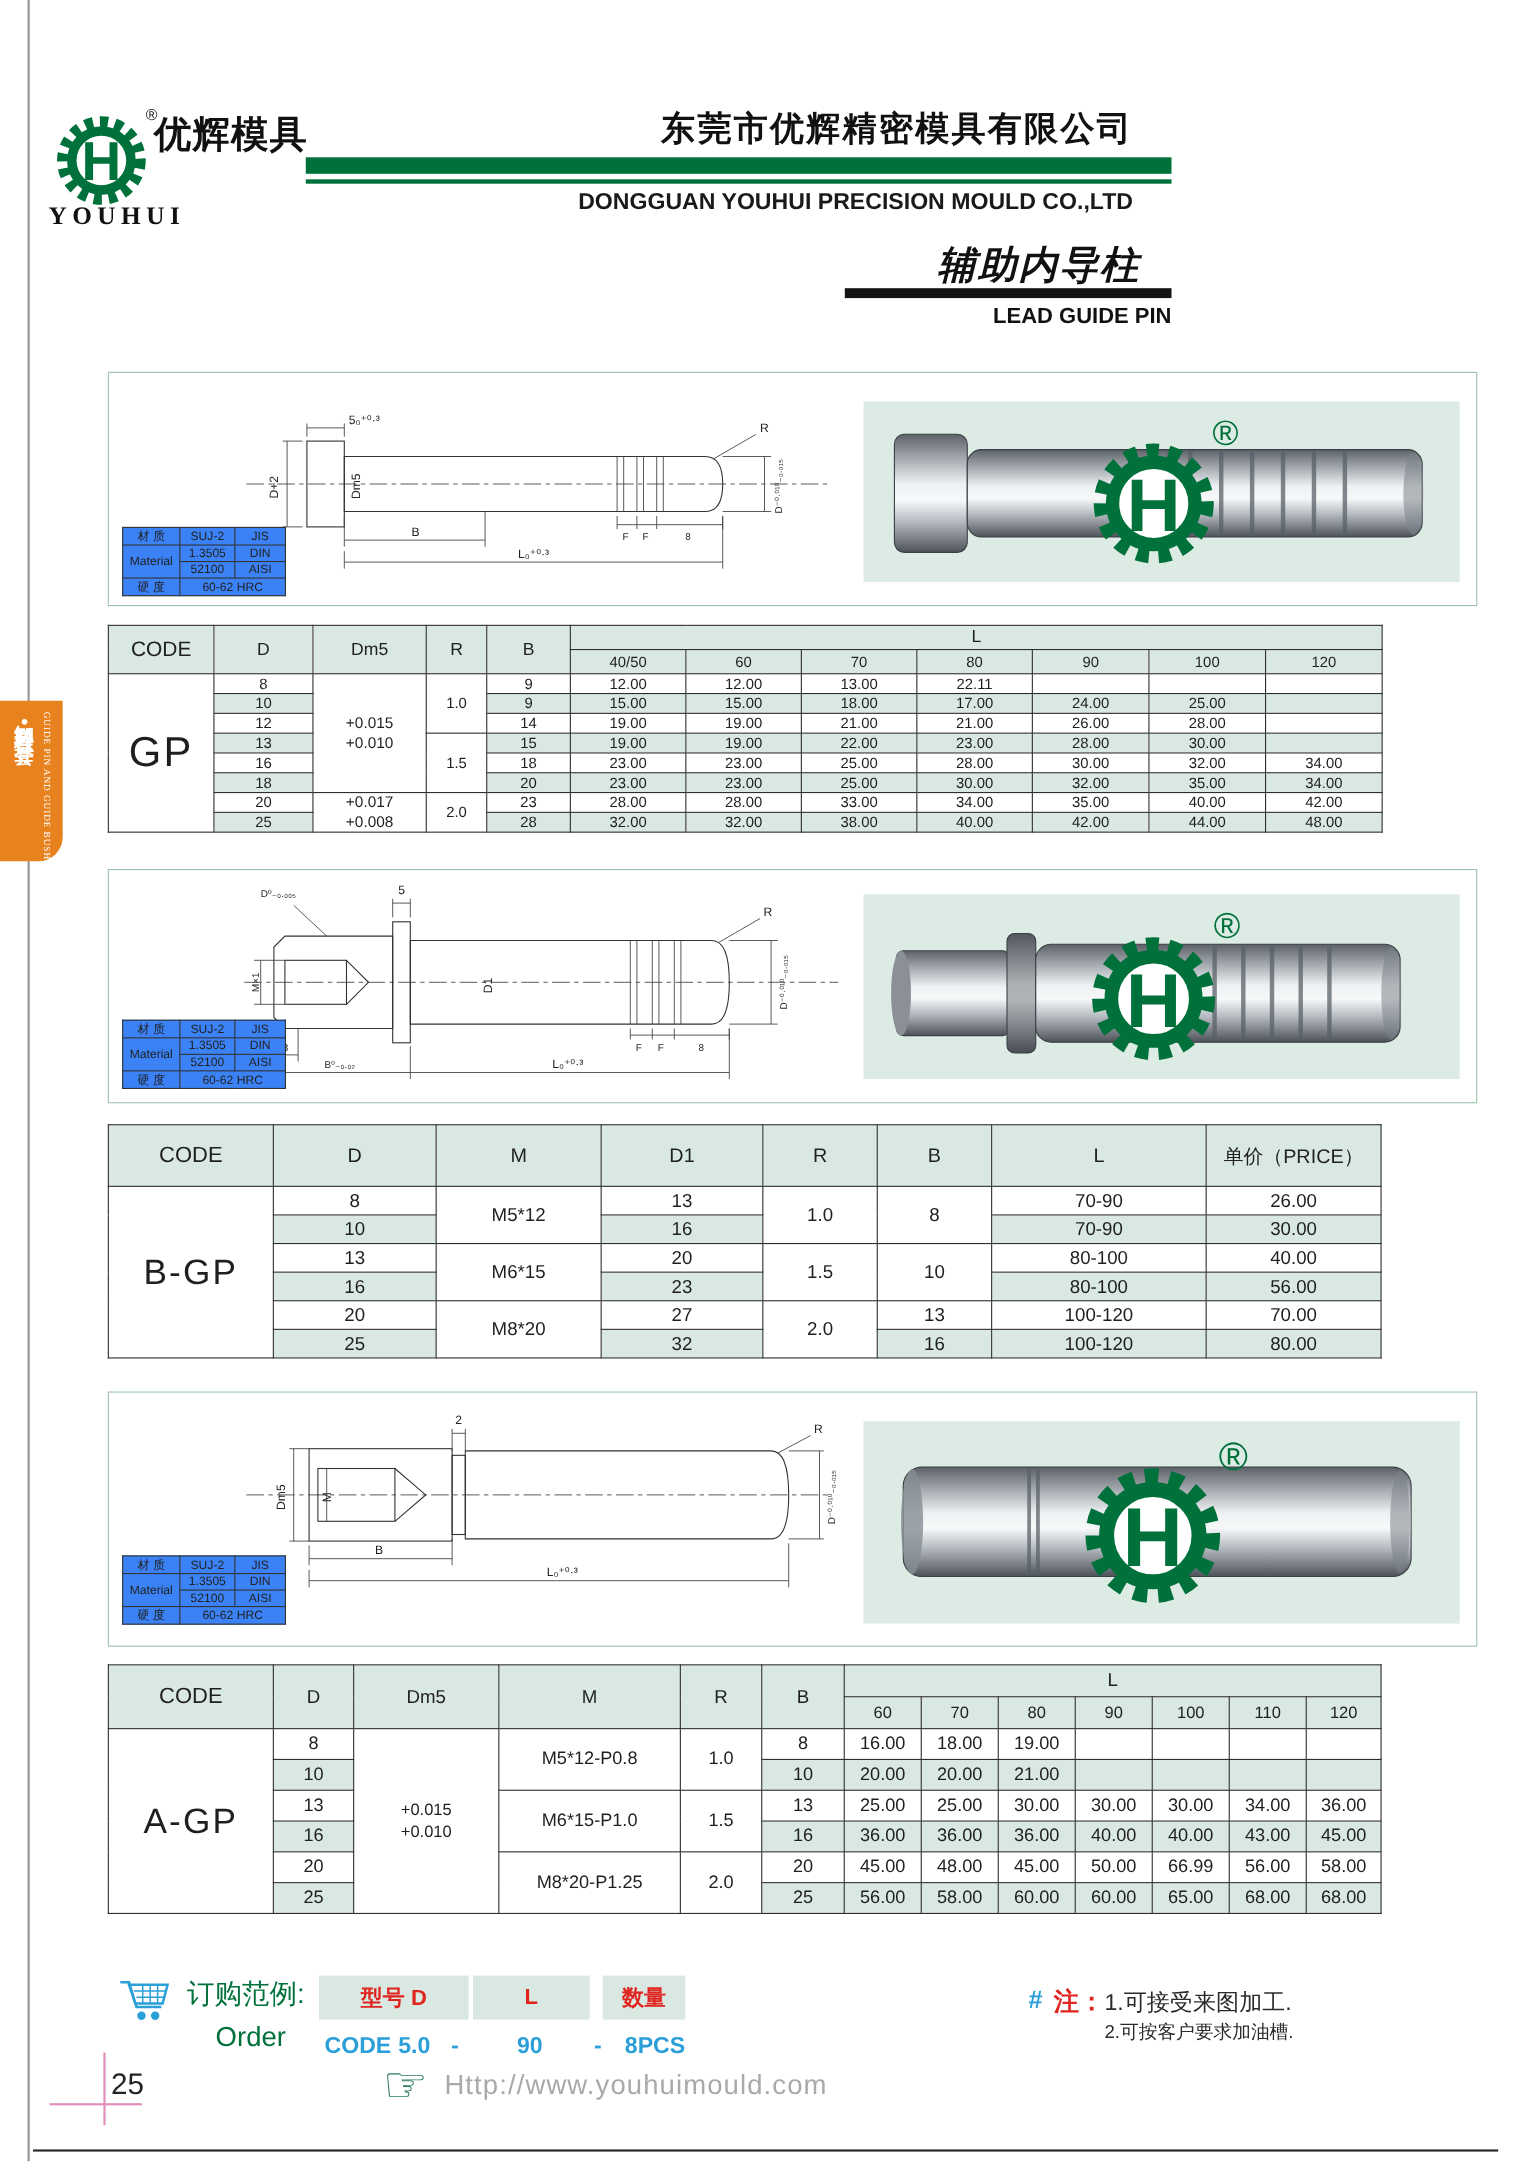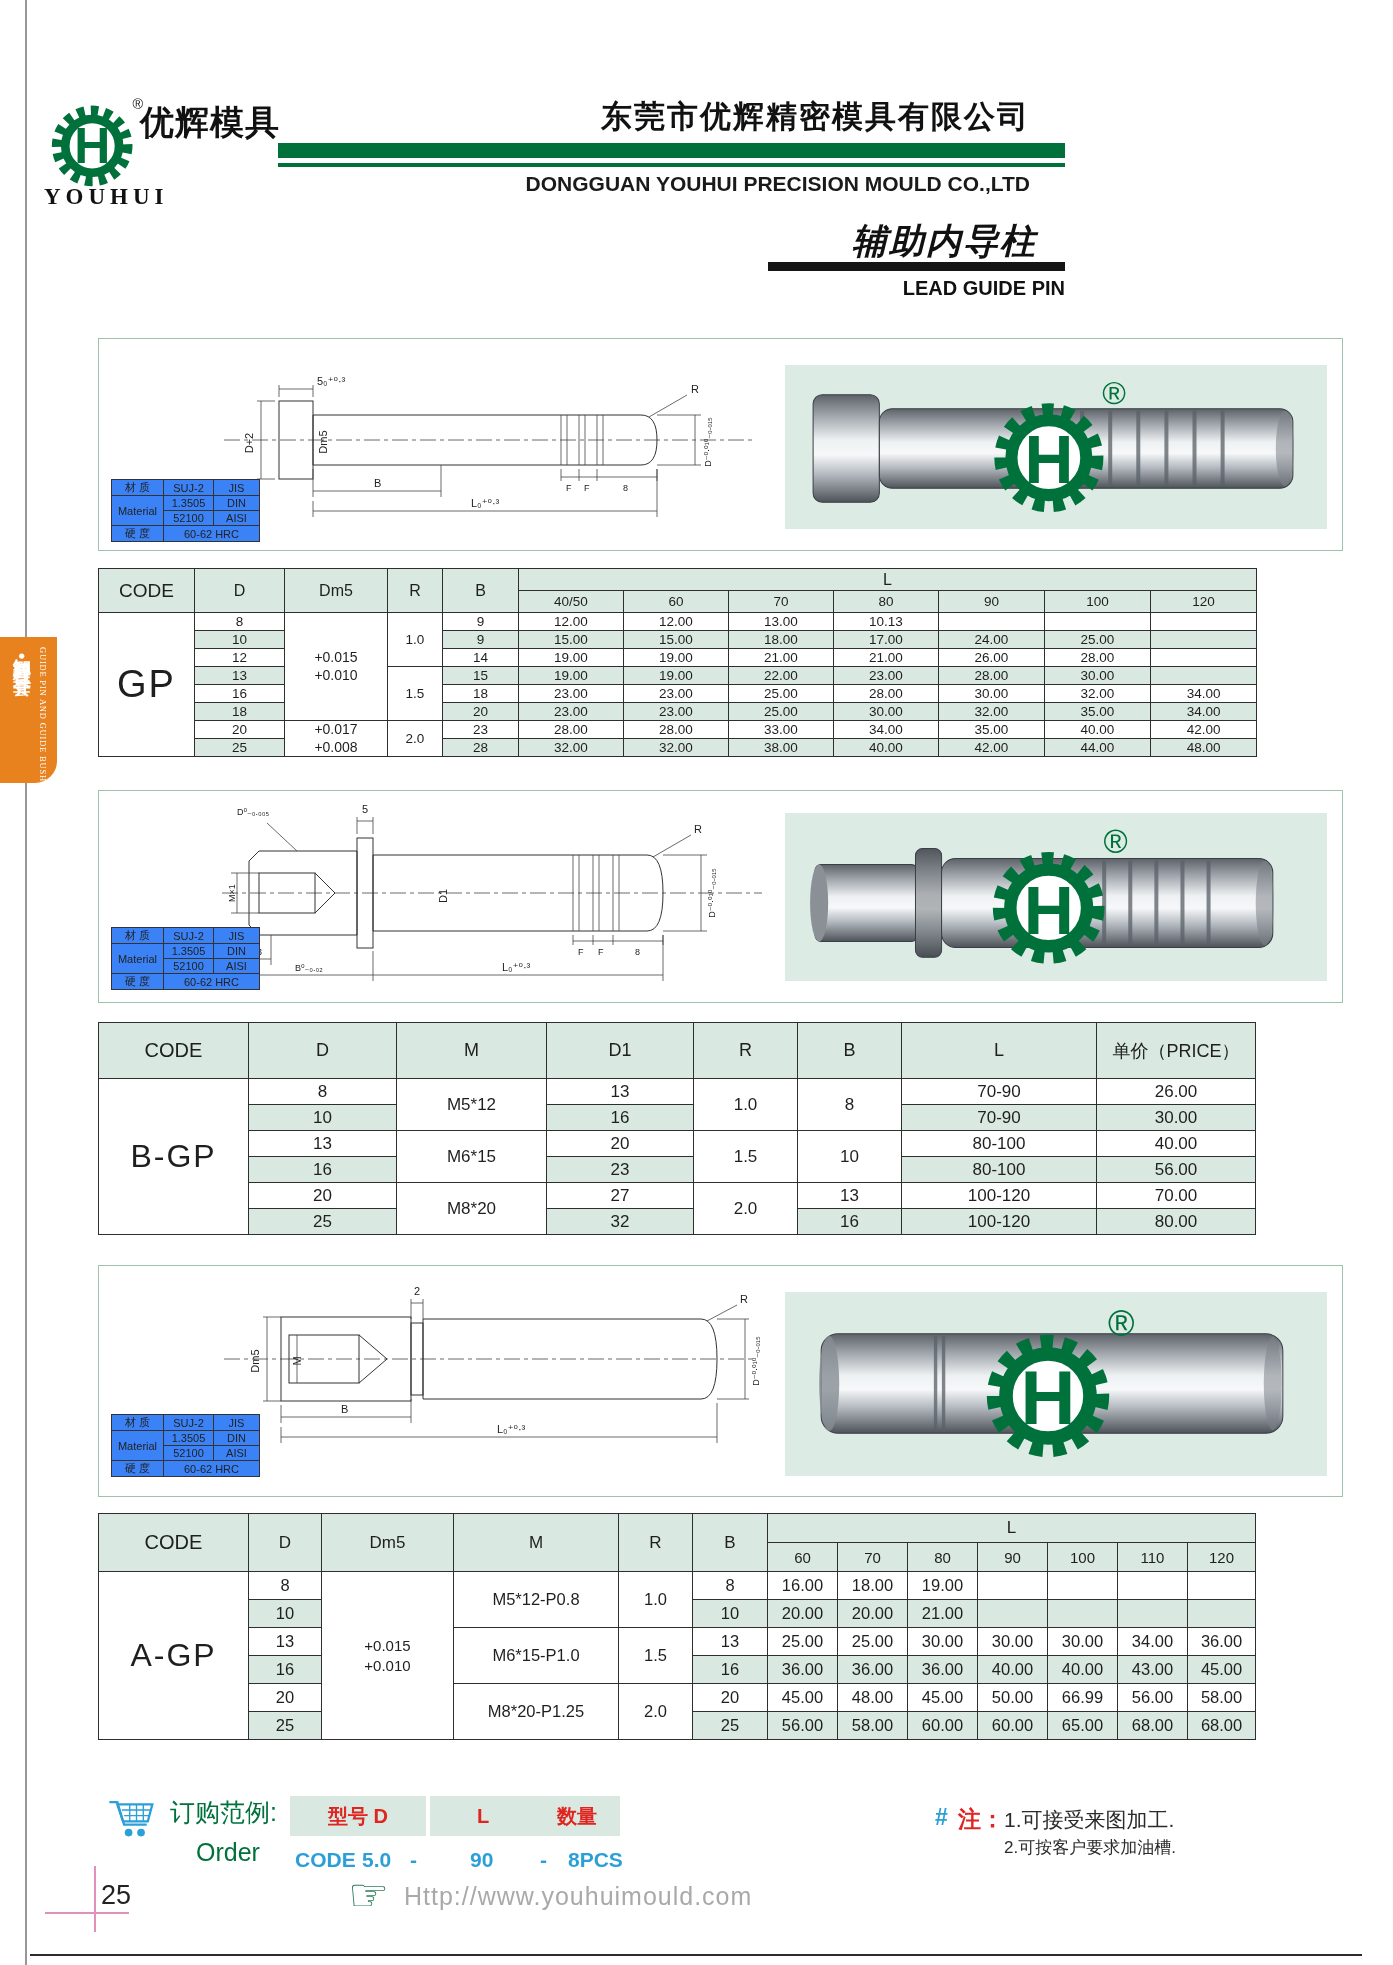--- a/index.html
+++ b/index.html
@@ -225,21 +225,21 @@
     </tr>
     <tr>
       <td class="codecell" rowspan="8">GP</td>
       <td>8</td>
       <td class="dm5c" rowspan="6"><span>+0.015</span><br><span>+0.010</span></td>
       <td rowspan="3">1.0</td>
       <td>9</td>
       <td>12.00</td>
           <td>12.00</td>
           <td>13.00</td>
-          <td>10.13</td>
+          <td>22.11</td>
           <td></td>
           <td></td>
           <td></td>
     </tr>
     <tr>
       <td class="mint">10</td>
       <td class="mint">9</td>
       <td class="mint">15.00</td>
           <td class="mint">15.00</td>
           <td class="mint">18.00</td>
@@ -666,21 +666,21 @@
     <path d="M3 6 H10 L16 26 H36" fill="none" stroke="#2b9fd8" stroke-width="2"></path>
     <path d="M10 8 H41 L37 23 H15 Z" fill="none" stroke="#2b9fd8" stroke-width="2"></path>
     <path d="M14 13 H39 M16 18 H38 M21 8 V23 M27 8 V23 M33 8 V23" stroke="#2b9fd8" stroke-width="1.2"></path>
     <circle cx="20" cy="33" r="3.4" fill="#2b9fd8"></circle>
     <circle cx="31" cy="33" r="3.4" fill="#2b9fd8"></circle>
   </svg>
   <div class="order-cn">订购范例:</div>
   <div class="order-en">Order</div>
   <div class="obox" style="left:290px;width:136px">型号 D</div>
   <div class="obox" style="left:430px;width:106px">L</div>
-  <div class="obox" style="left:534px;width:86px">数量</div>
+  <div class="obox" style="left:548px;width:75px">数量</div>
   <span class="oex" style="left:295px">CODE</span>
   <span class="oex" style="left:362px">5.0</span>
   <span class="oex" style="left:410px">-</span>
   <span class="oex" style="left:470px">90</span>
   <span class="oex" style="left:540px">-</span>
   <span class="oex" style="left:568px">8PCS</span>
 </div>
 
 <div>
   <span class="note-hash">#</span>

